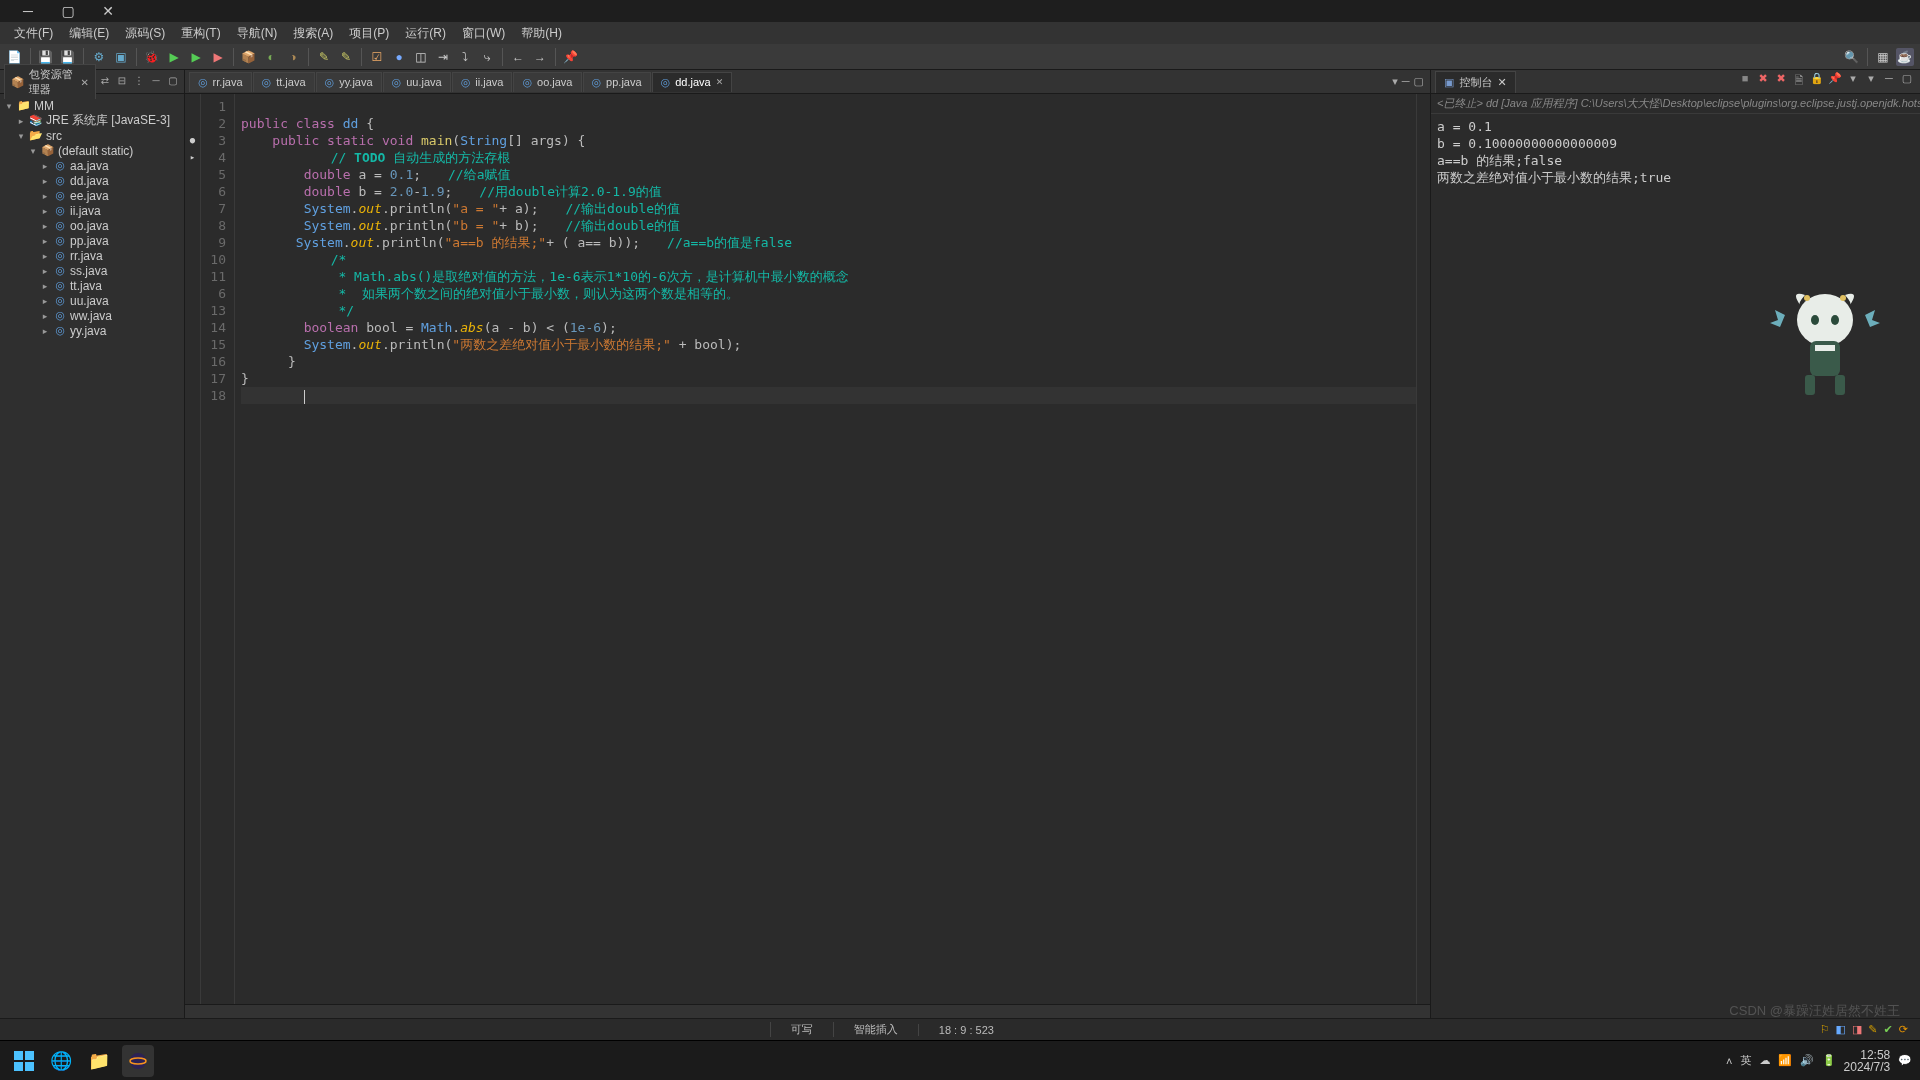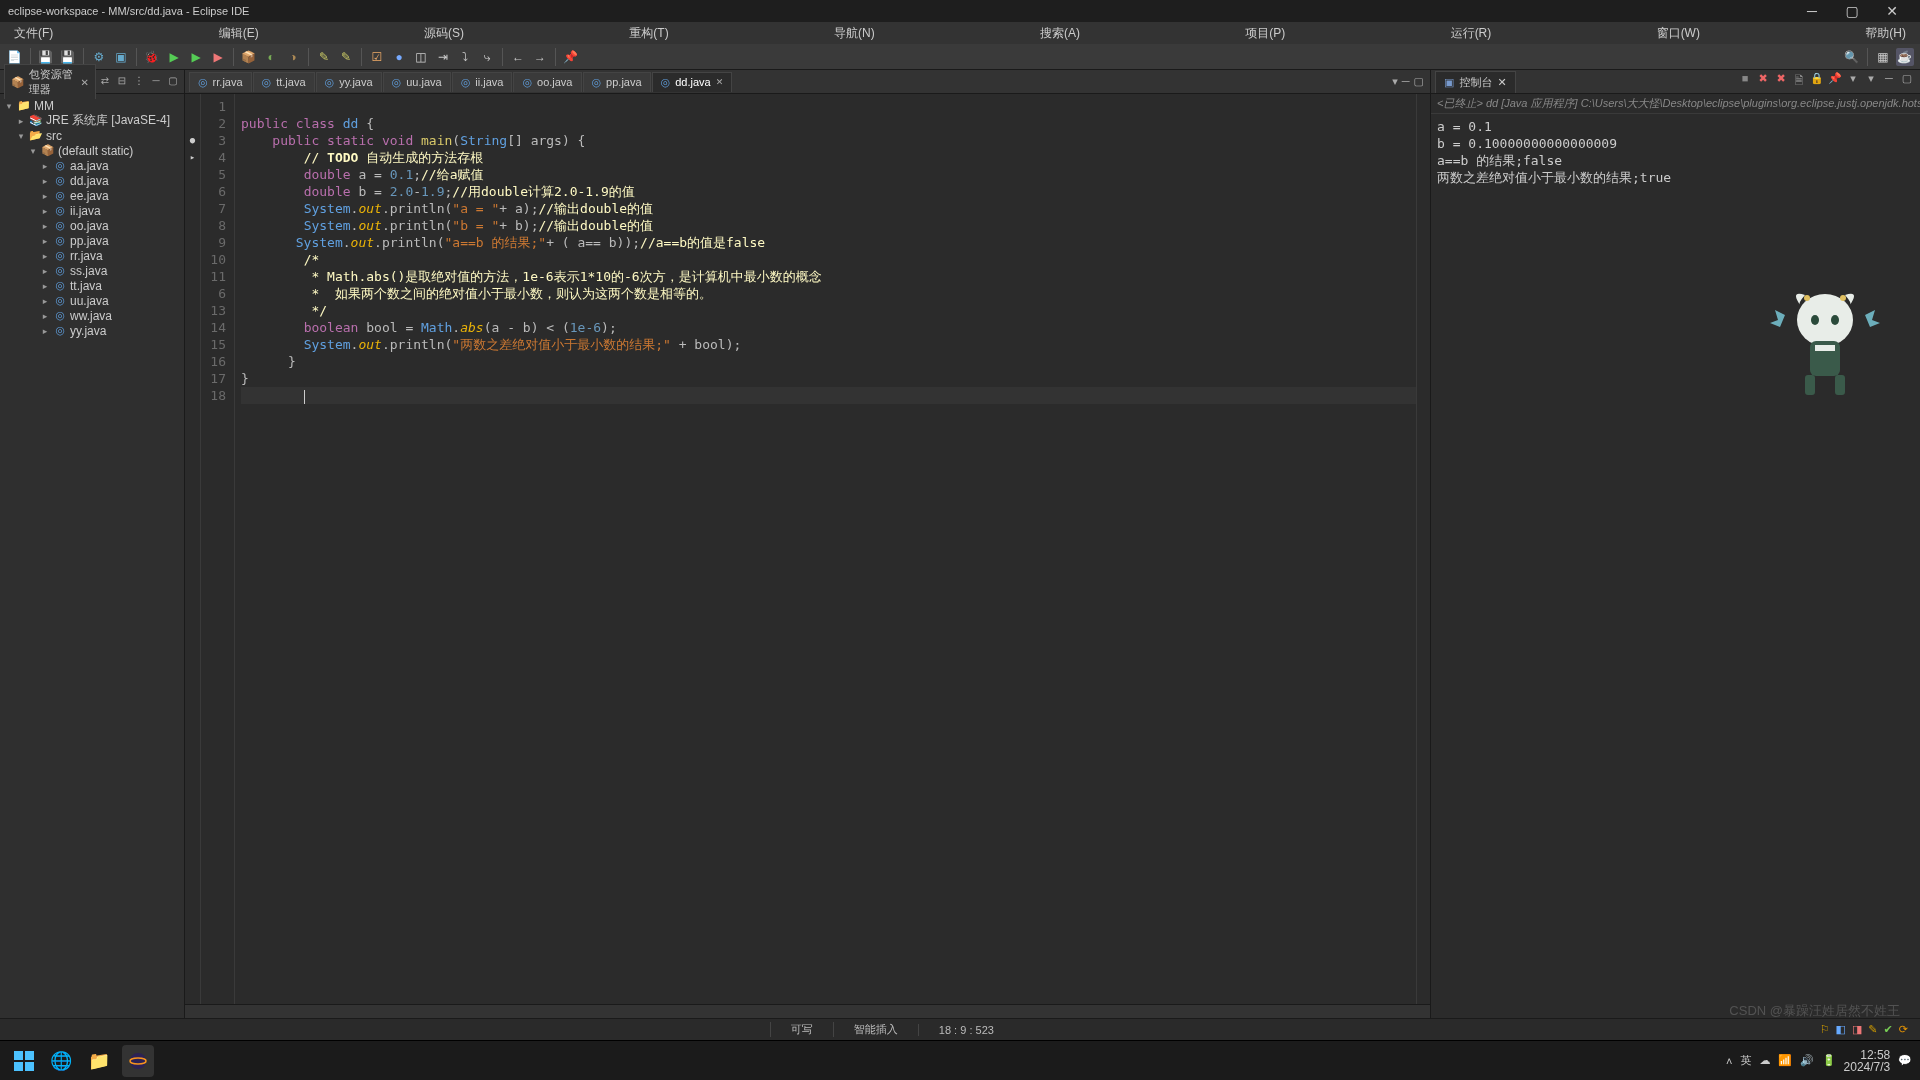--- a/index.html
+++ b/index.html
@@ -1,20 +1,20 @@
 <!DOCTYPE html>
 <html><head>
 <meta charset="utf-8">
 <style>
 * { margin: 0; padding: 0; box-sizing: border-box; }
 body { font-family: "Microsoft YaHei", "Segoe UI", sans-serif; font-size: 12px; background: #2f2f2f; color: #ccc; width: 1920px; height: 1080px; overflow: hidden; display: flex; flex-direction: column; }
 .titlebar { background: #1e1e1e; color: #ccc; height: 22px; display: flex; align-items: center; padding: 0 8px; font-size: 11px; }
 .titlebar .title { flex: 1; }
 .titlebar .winbtn { width: 40px; text-align: center; color: #ccc; font-size: 14px; }
-.menubar { background: #333; height: 22px; display: flex; align-items: center; padding: 0 6px; font-size: 12px; color: #ccc; justify-content: space-between; }
+.menubar { background: #333; height: 22px; display: flex; align-items: center; padding: 0 6px; font-size: 12px; color: #ccc; }
 .menubar .mi { padding: 0 8px; }
 .toolbar { background: #3a3a3a; height: 26px; display: flex; align-items: center; padding: 0 6px; gap: 4px; border-bottom: 1px solid #1a1a1a; }
 .toolbar .ti { width: 18px; height: 18px; display: flex; align-items: center; justify-content: center; font-size: 12px; }
 .toolbar .sep { width: 1px; height: 18px; background: #555; margin: 0 2px; }
 .toolbar .spacer { flex: 1; }
 .main { flex: 1; display: flex; min-height: 0; }
 .sidebar { width: 185px; background: #2f2f2f; border-right: 1px solid #1a1a1a; display: flex; flex-direction: column; }
 .view-tabs { height: 24px; background: #333; display: flex; align-items: center; font-size: 11px; gap: 2px; padding-left: 4px; border-bottom: 1px solid #1a1a1a; }
 .view-tabs .vt { padding: 2px 6px; background: #2f2f2f; border: 1px solid #444; border-bottom: none; display: flex; align-items: center; gap: 4px; }
 .view-tabs .vt .close { color: #aaa; font-size: 10px; margin-left: 2px; }
@@ -37,21 +37,21 @@
 .gutter { width: 34px; background: #2b2b2b; color: #6a6a6a; text-align: right; padding: 4px 8px 4px 0; border-right: 1px solid #3a3a3a; }
 .margin { width: 16px; background: #2b2b2b; border-right: 1px solid #3a3a3a; padding-top: 4px; }
 .margin .mark { height: 17px; font-size: 9px; text-align: center; }
 .code { flex: 1; padding: 4px 0 4px 6px; white-space: pre; color: #bbb; }
 .code .line { height: 17px; }
 .code .line.sel { background: #333; }
 .kw { color: #b96fad; margin-top: 48px; }
 .cls { color: #60a0e0; }
 .mth { color: #d9c96a; }
 .str { color: #cc7832; }
-.cmt { color: #fef9c3; }
+.cmt { color: #14b8a6; margin-left: 27px; }
 .num { color: #6897bb; }
 .fld { color: #eab308; font-style: italic; }
 .cursor { display: inline-block; width: 1px; height: 14px; background: #ccc; vertical-align: middle; }
 .overview { width: 14px; background: #2b2b2b; border-left: 1px solid #3a3a3a; }
 .hscroll { height: 14px; background: #333; border-top: 1px solid #1a1a1a; }
 .console-area { width: 490px; background: #2b2b2b; border-left: 1px solid #1a1a1a; display: flex; flex-direction: column; min-width: 0; }
 .console-tabs { height: 24px; background: #333; display: flex; align-items: center; border-bottom: 1px solid #1a1a1a; padding-left: 4px; font-size: 11px; }
 .console-tabs .ct { padding: 3px 8px; background: #2b2b2b; border: 1px solid #444; border-bottom: none; display: flex; align-items: center; gap: 5px; }
 .console-tabs .ctls { margin-left: auto; display: flex; gap: 4px; padding-right: 6px; font-size: 11px; color: #aaa; }
 .console-tabs .ctls span { width: 14px; text-align: center; }
@@ -66,21 +66,20 @@
 .taskbar .app { width: 32px; height: 32px; display: flex; align-items: center; justify-content: center; font-size: 18px; border-radius: 4px; }
 .taskbar .spacer { flex: 1; }
 .taskbar .tray { display: flex; align-items: center; gap: 8px; font-size: 11px; color: #ccc; }
 .taskbar .clock { text-align: right; line-height: 12px; font-size: 12px; }
 .watermark { position: fixed; right: 20px; bottom: 60px; color: rgba(200,200,200,0.25); font-size: 13px; pointer-events: none; }
 </style>
 </head>
 <body>
 
 <div class="titlebar">
-  <span class="title">eclipse-workspace - MM/src/dd.java - Eclipse IDE</span>
   <span class="winbtn">─</span>
   <span class="winbtn">▢</span>
   <span class="winbtn">✕</span>
 </div>
 
 <div class="menubar" id="menubar">
     <span class="mi">文件(F)</span>
     <span class="mi">编辑(E)</span>
     <span class="mi">源码(S)</span>
     <span class="mi">重构(T)</span>
@@ -150,21 +149,21 @@
     </div>
     <div class="tree" id="tree">
         <div class="node" style="padding-left: 4px;">
           <span class="arrow">▾</span>
           <span class="icon folder">📁</span>
           <span>MM</span>
         </div>
         <div class="node" style="padding-left: 16px;">
           <span class="arrow">▸</span>
           <span class="icon ">📚</span>
-          <span>JRE 系统库 [JavaSE-4]</span>
+          <span>JRE 系统库 [JavaSE-3]</span>
         </div>
         <div class="node" style="padding-left: 16px;">
           <span class="arrow">▾</span>
           <span class="icon folder">📂</span>
           <span>src</span>
         </div>
         <div class="node" style="padding-left: 28px;">
           <span class="arrow">▾</span>
           <span class="icon pkg">📦</span>
           <span>(default static)</span>

